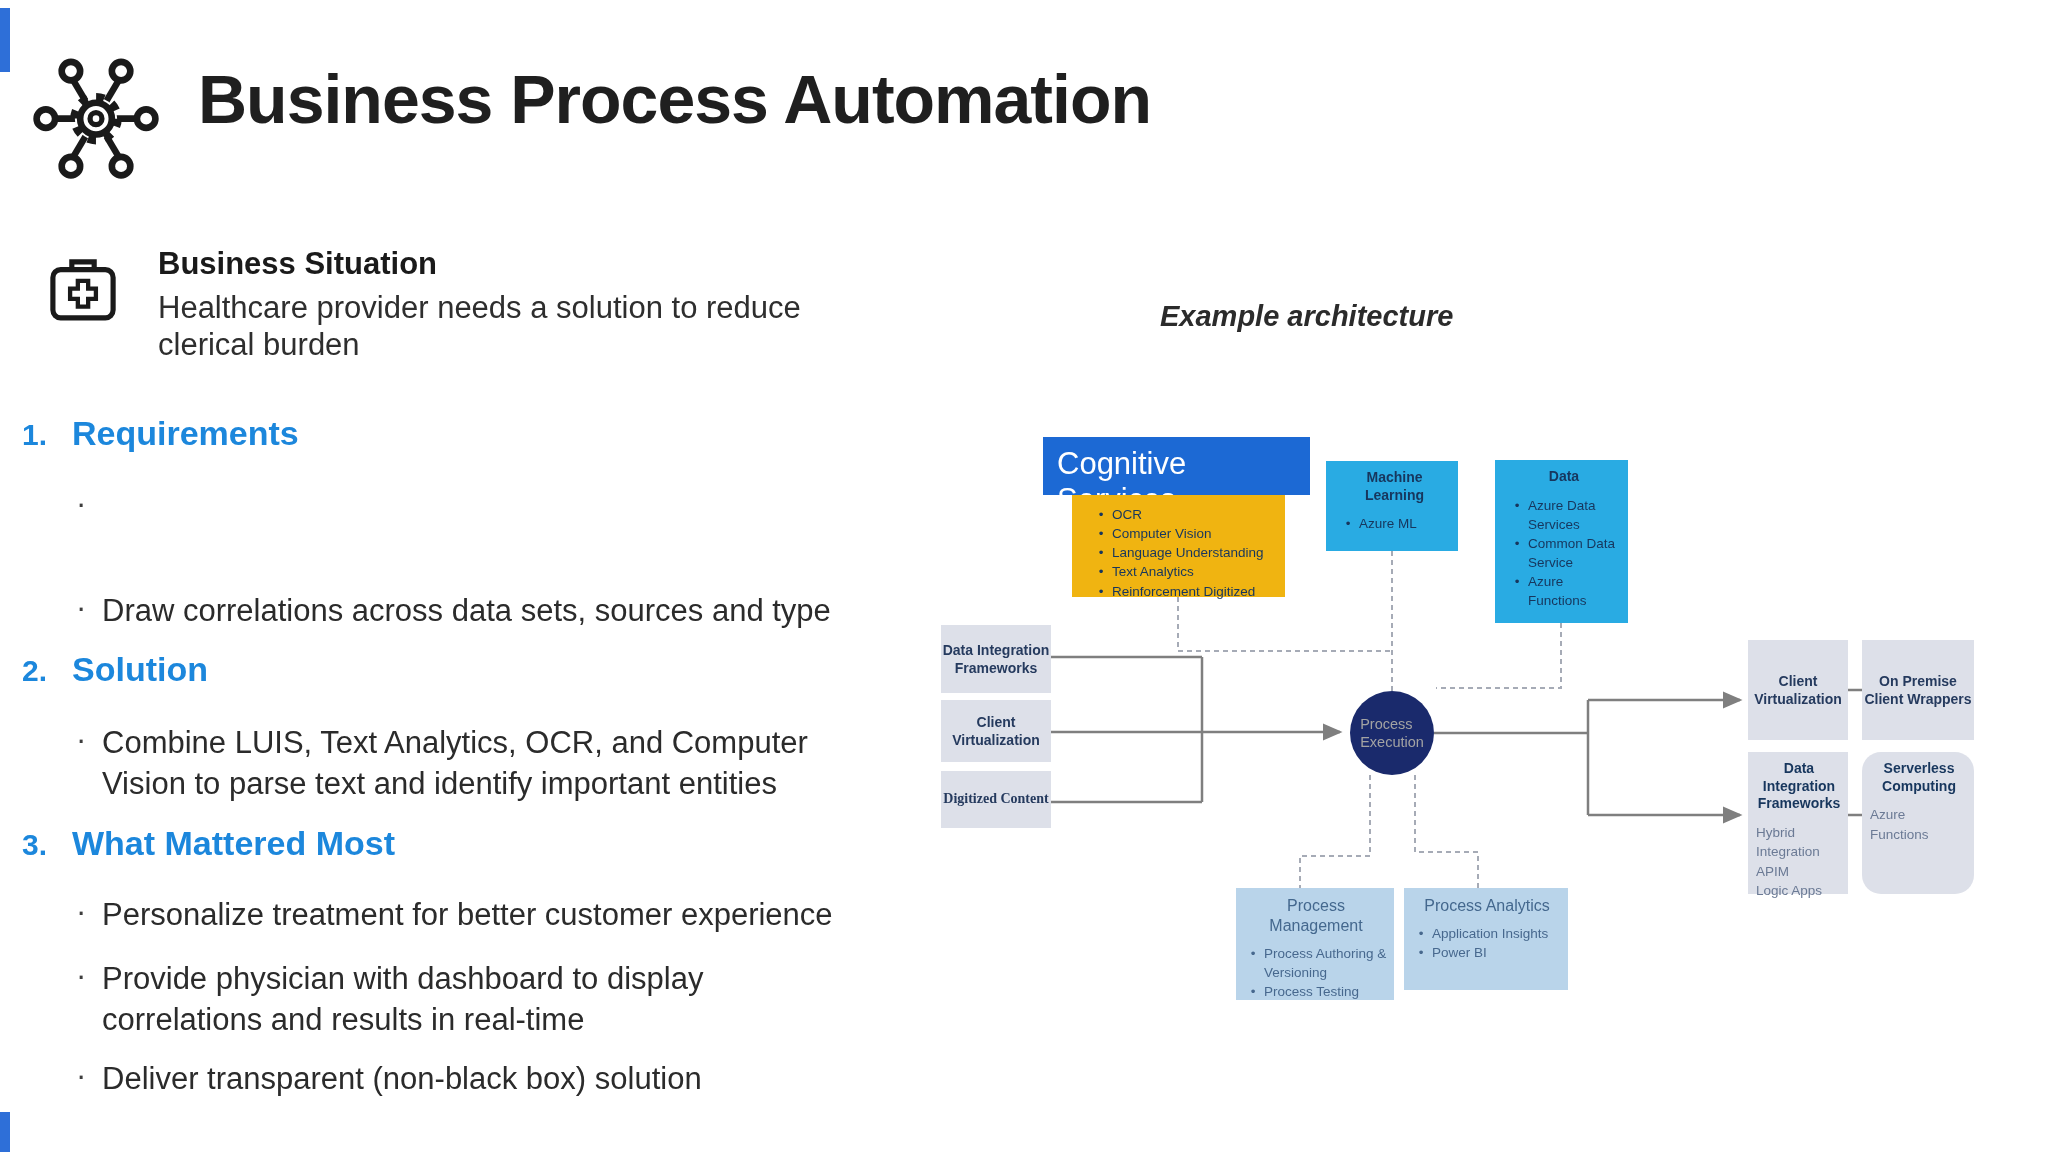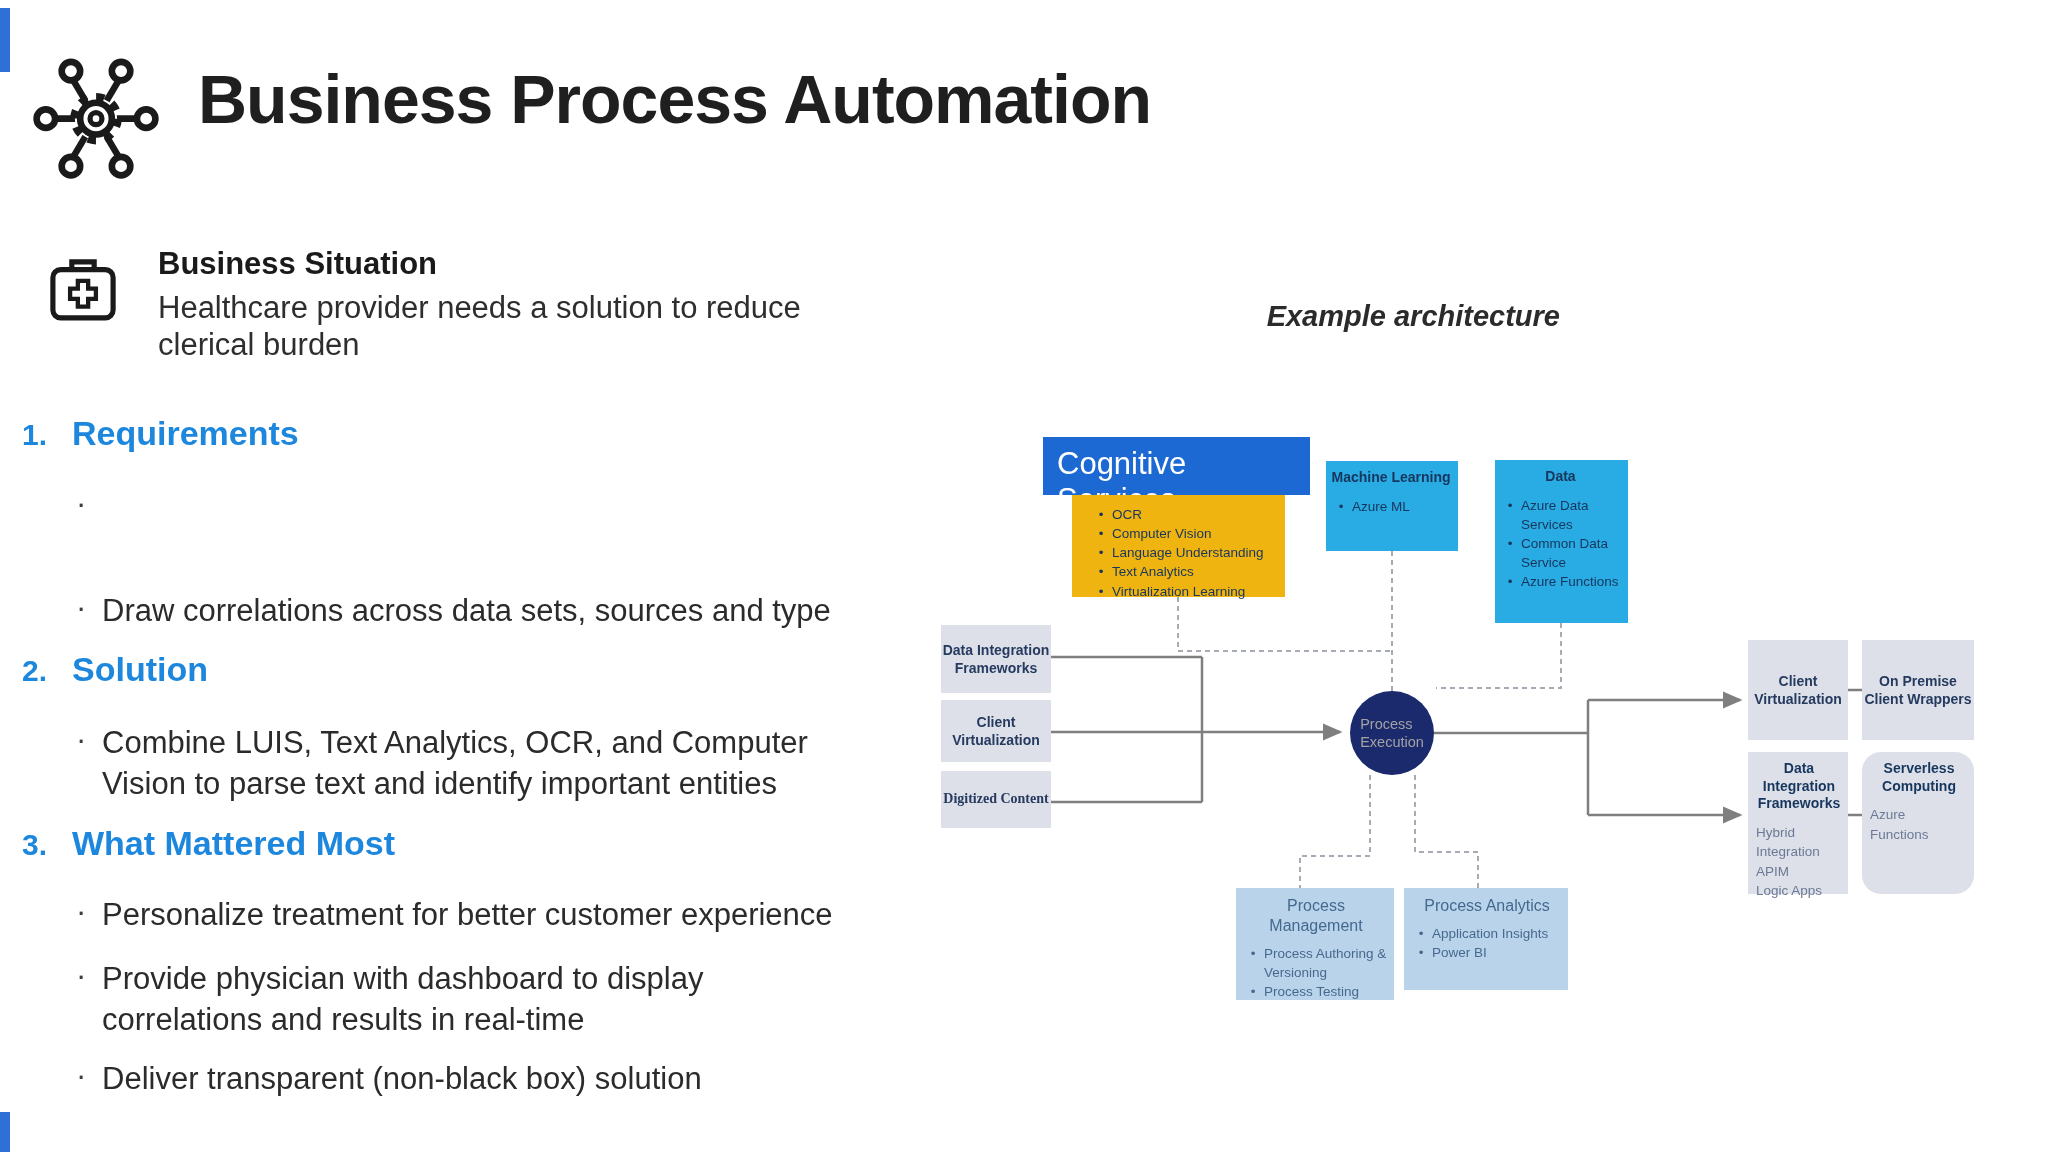--- a/index.html
+++ b/index.html
@@ -19,28 +19,28 @@
 
   
   .sec-head{display:flex;align-items:baseline;}
   .sec-num{font-size:30px;font-weight:700;color:#1c87dc;width:50px;}
   .sec-title{font-size:34px;font-weight:700;color:#1c87dc;}
   .bullet{display:flex;}
   .bullet .dot{width:26px;font-size:31px;color:#3d3d3d;flex:none;}
   .bullet .btxt{font-size:31px;color:#2b2b2b;line-height:1.33;white-space:pre-line;}
 
   
-  .caption{font-size:29px;font-weight:700;font-style:italic;color:#2b2b2b;text-align:right;}
+  .caption{font-size:29px;font-weight:700;font-style:italic;color:#2b2b2b;text-align:left;}
   .dbox{position:absolute;box-sizing:border-box;z-index:1;}
   .cs-header{background:#1c69d4;color:#ffffff;font-size:31px;padding:9px 0 0 14px;}
   .cs-body{background:#f0b411;padding:10px 0 0 18px;}
   .mini{font-size:13.5px;color:#17365d;line-height:1.42;}
   .mini-li{display:flex;}
   .mini-li .mdot{width:22px;flex:none;text-align:center;}
-  .azure{background:#29abe3;padding:8px 6px 0 4px;}
+  .azure{background:#29abe3;padding:8px 6px 0 11px;}
   .boxtitle{font-size:14px;font-weight:700;color:#17365d;text-align:center;margin-bottom:10px;line-height:1.25;}
   .graybox{background:#dde0e9;display:flex;align-items:center;justify-content:center;text-align:center;}
   .graybox .lbl{font-size:14px;font-weight:700;color:#253a5e;line-height:1.3;}
   .gray2{background:#dde0e9;padding:8px 6px 0 8px;}
   .sub{font-size:13.5px;color:#6b7a95;line-height:1.45;}
   .circle{background:#1a2a6c;border-radius:50%;display:flex;align-items:center;justify-content:center;
           text-align:left;color:#a3a3a3;font-size:14.5px;line-height:1.25;}
   .bluebox{background:#b9d4ea;padding:8px 4px 0 6px;}
   .bluebox .boxtitle{color:#44688e;font-weight:400;font-size:16px;margin-bottom:8px;}
   .bluebox .mini{color:#47688e;}
@@ -171,21 +171,21 @@
     <div class="mini mini-li">
         <span class="mdot">•</span>
         <span>Language Understanding</span>
       </div>
     <div class="mini mini-li">
         <span class="mdot">•</span>
         <span>Text Analytics</span>
       </div>
     <div class="mini mini-li">
         <span class="mdot">•</span>
-        <span>Virtualization Learning</span>
+        <span>Reinforcement Digitized</span>
       </div>
   </div>
 
   <div class="dbox azure" style="left:1326px;top:461px;width:132px;height:90px;">
     <div class="boxtitle">Machine Learning</div>
     <div class="mini mini-li">
         <span class="mdot">•</span>
         <span>Azure ML</span>
       </div>
   </div>

